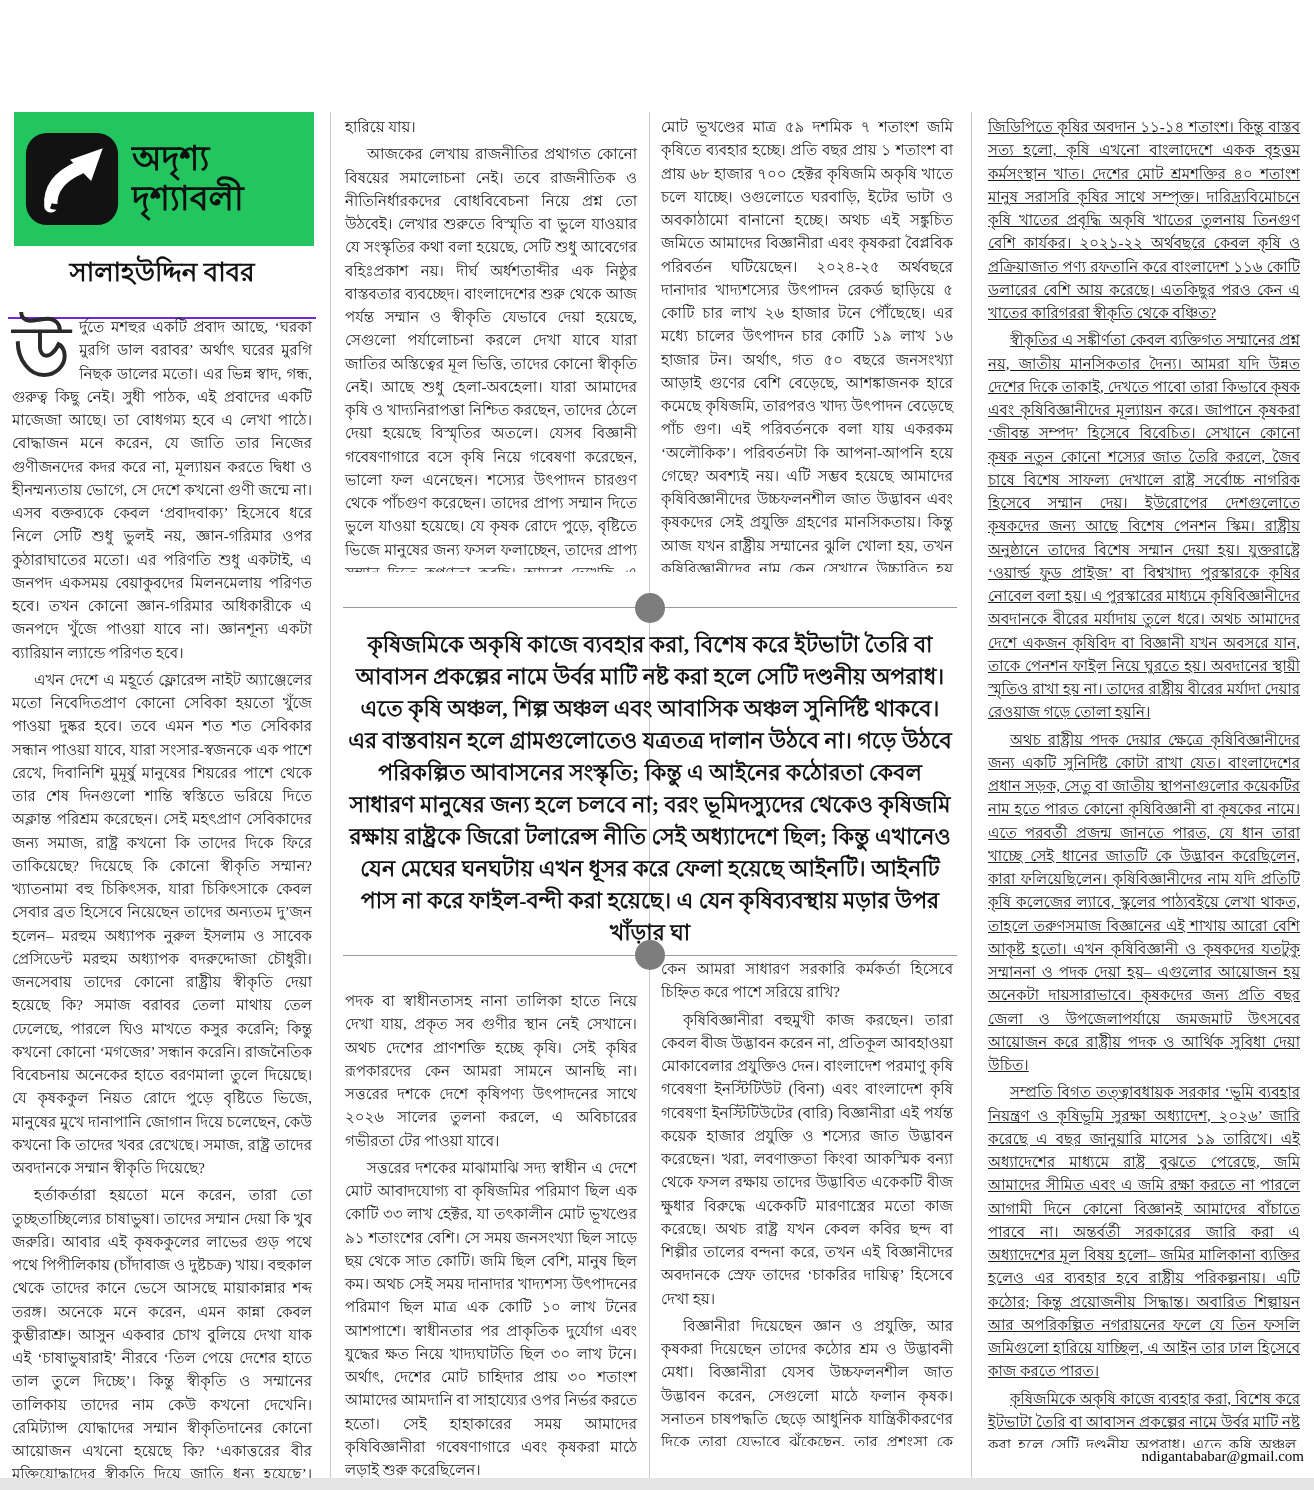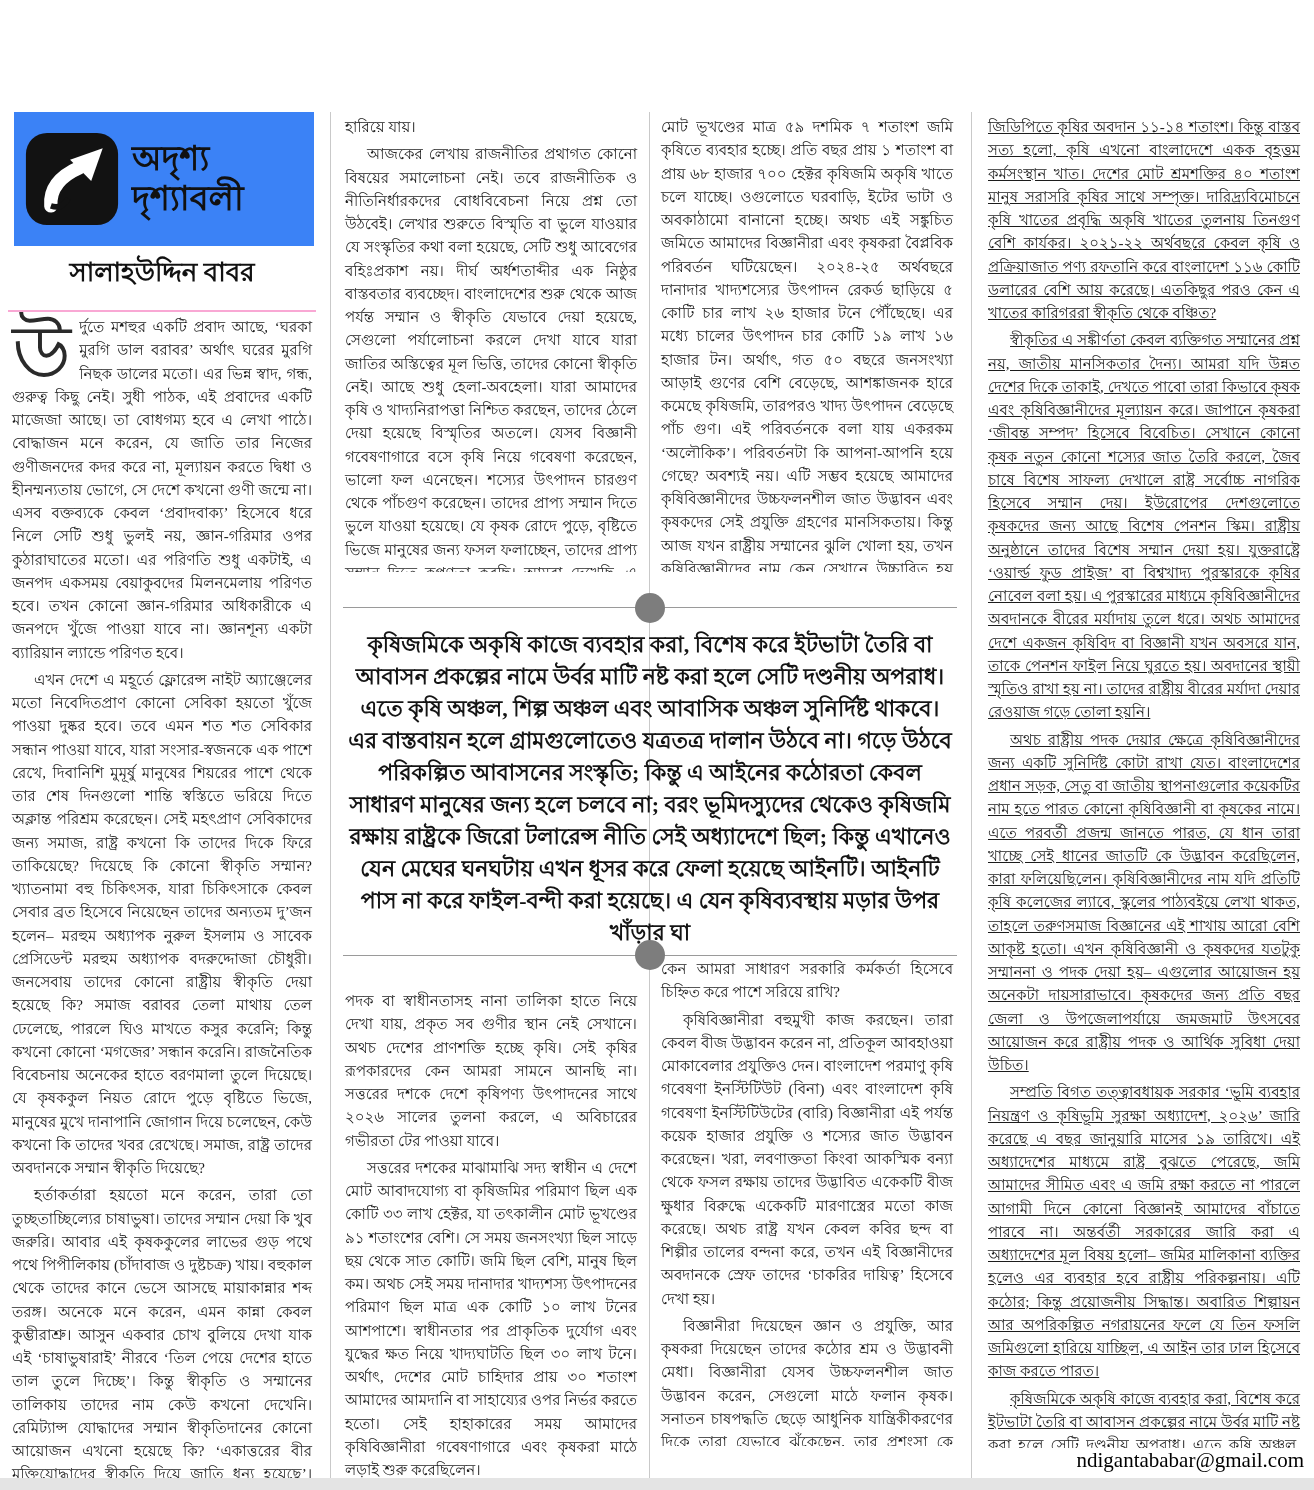--- a/index.html
+++ b/index.html
@@ -13,30 +13,30 @@
   }
   .title{
     position:absolute;top:2px;left:0;width:100%;
     margin:0;text-align:center;
     font-size:58px;font-weight:700;color:#000;
     letter-spacing:0px;
   }
   
   .masthead{
     position:absolute;left:14px;top:112px;width:300px;height:134px;
-    background:#3b82f6;
+    background:#22c55e;
     display:flex;align-items:center;gap:12px;
     padding:8px 10px;box-sizing:border-box;
   }
   .mast-logo{width:96px;height:96px;flex:0 0 auto;}
   .mast-text{font-size:34px;font-weight:700;line-height:1.18;color:#111;}
   .byline{
     position:absolute;left:8px;top:252px;width:308px;
     text-align:center;font-size:26px;font-weight:600;color:#111;
-    padding-bottom:14px;border-bottom:2px solid #f9a8d4;
+    padding-bottom:21px;border-bottom:2px solid #6d28d9;
   }
   
   .col{
     position:absolute;
     text-align:justify;
     font-size:15px;line-height:1.55;
     overflow:hidden;
   }
   .col p{margin:4px;padding:0;}
   .col p.indent{text-indent:22px;}
@@ -64,21 +64,21 @@
   .pq-dot{position:absolute;left:50%;transform:translateX(-50%);width:30px;height:30px;border-radius:50%;background:#7d7d7d;}
   .pq-dot-top{top:0;}
   .pq-dot-bottom{bottom:0;}
   .pq-text{
     position:absolute;top:36px;left:4px;right:4px;
     text-align:center;font-weight:700;
     font-size:22px;line-height:32px;color:#141414;
   }
   .email{
     position:absolute;left:984px;top:1448px;width:320px;
-    text-align:right;font-size:21px;color:#000;
+    text-align:right;font-size:15px;color:#000;
     font-family:"Liberation Serif","DejaVu Serif",serif;
   }
   .bottom-bar{position:absolute;left:0;bottom:0;width:100%;height:12px;background:#e4e4e4;}
 </style>
 </head>
 <body>
 
 <div class="page">
 
 

